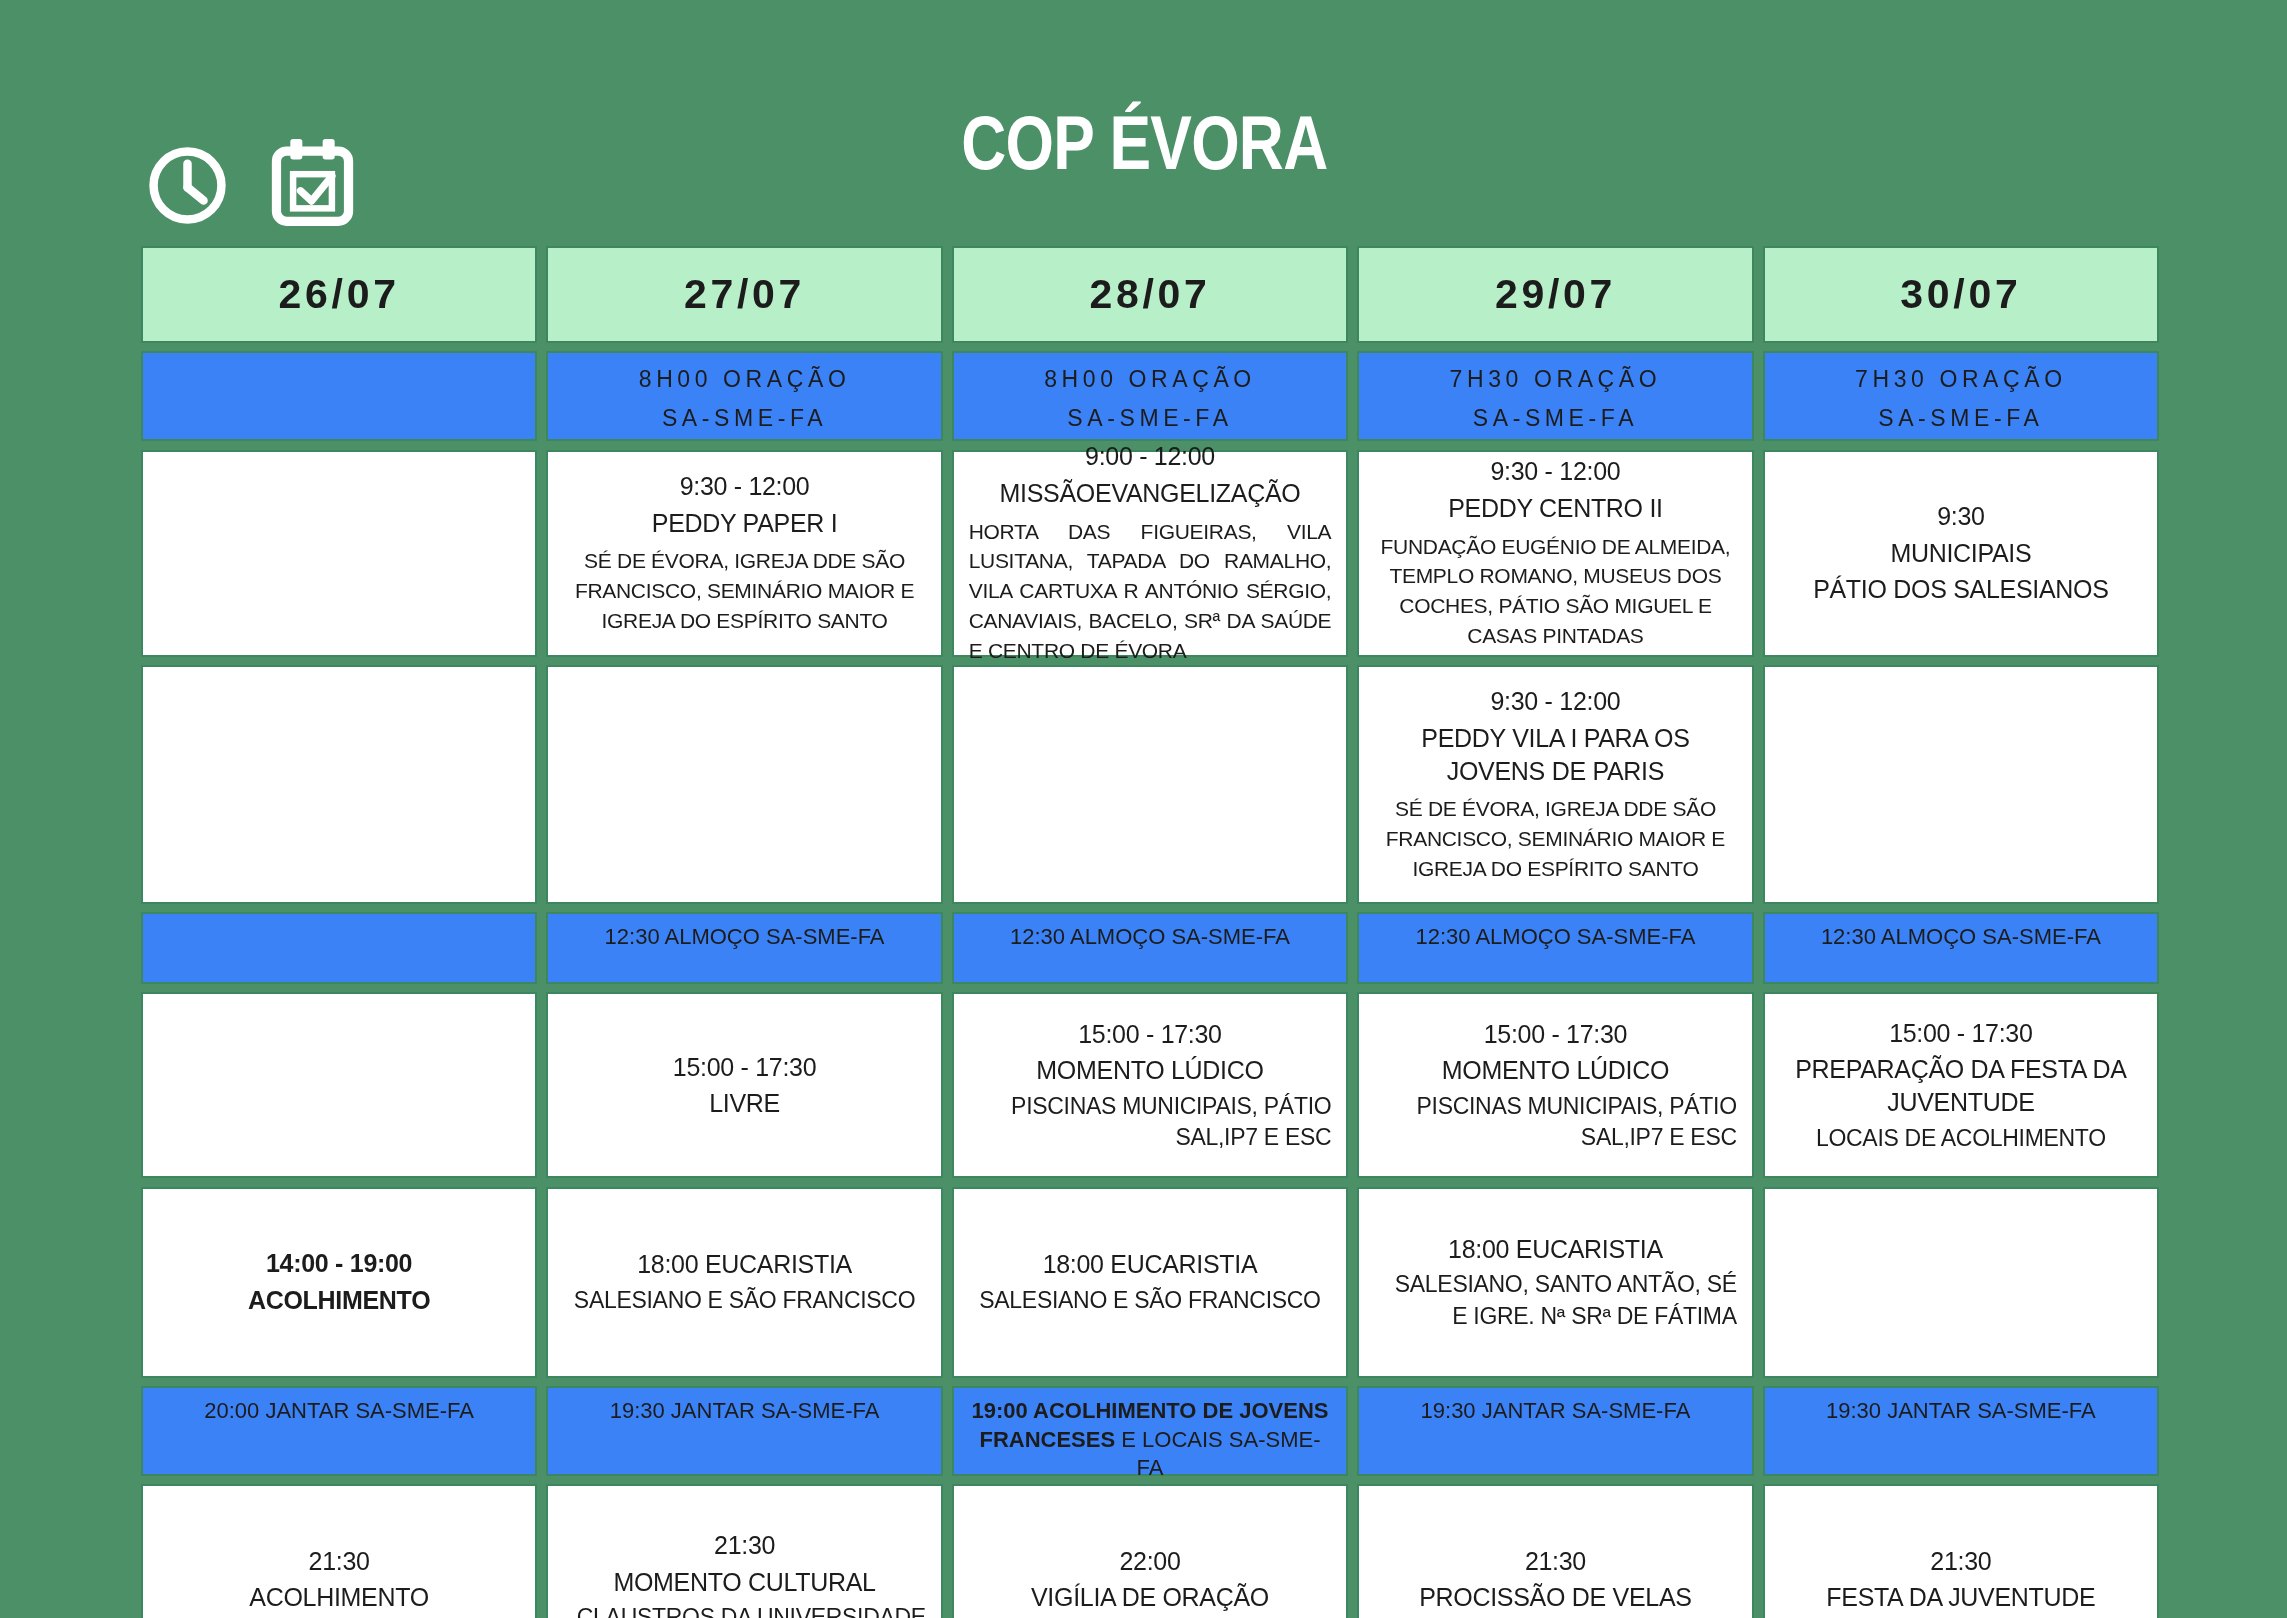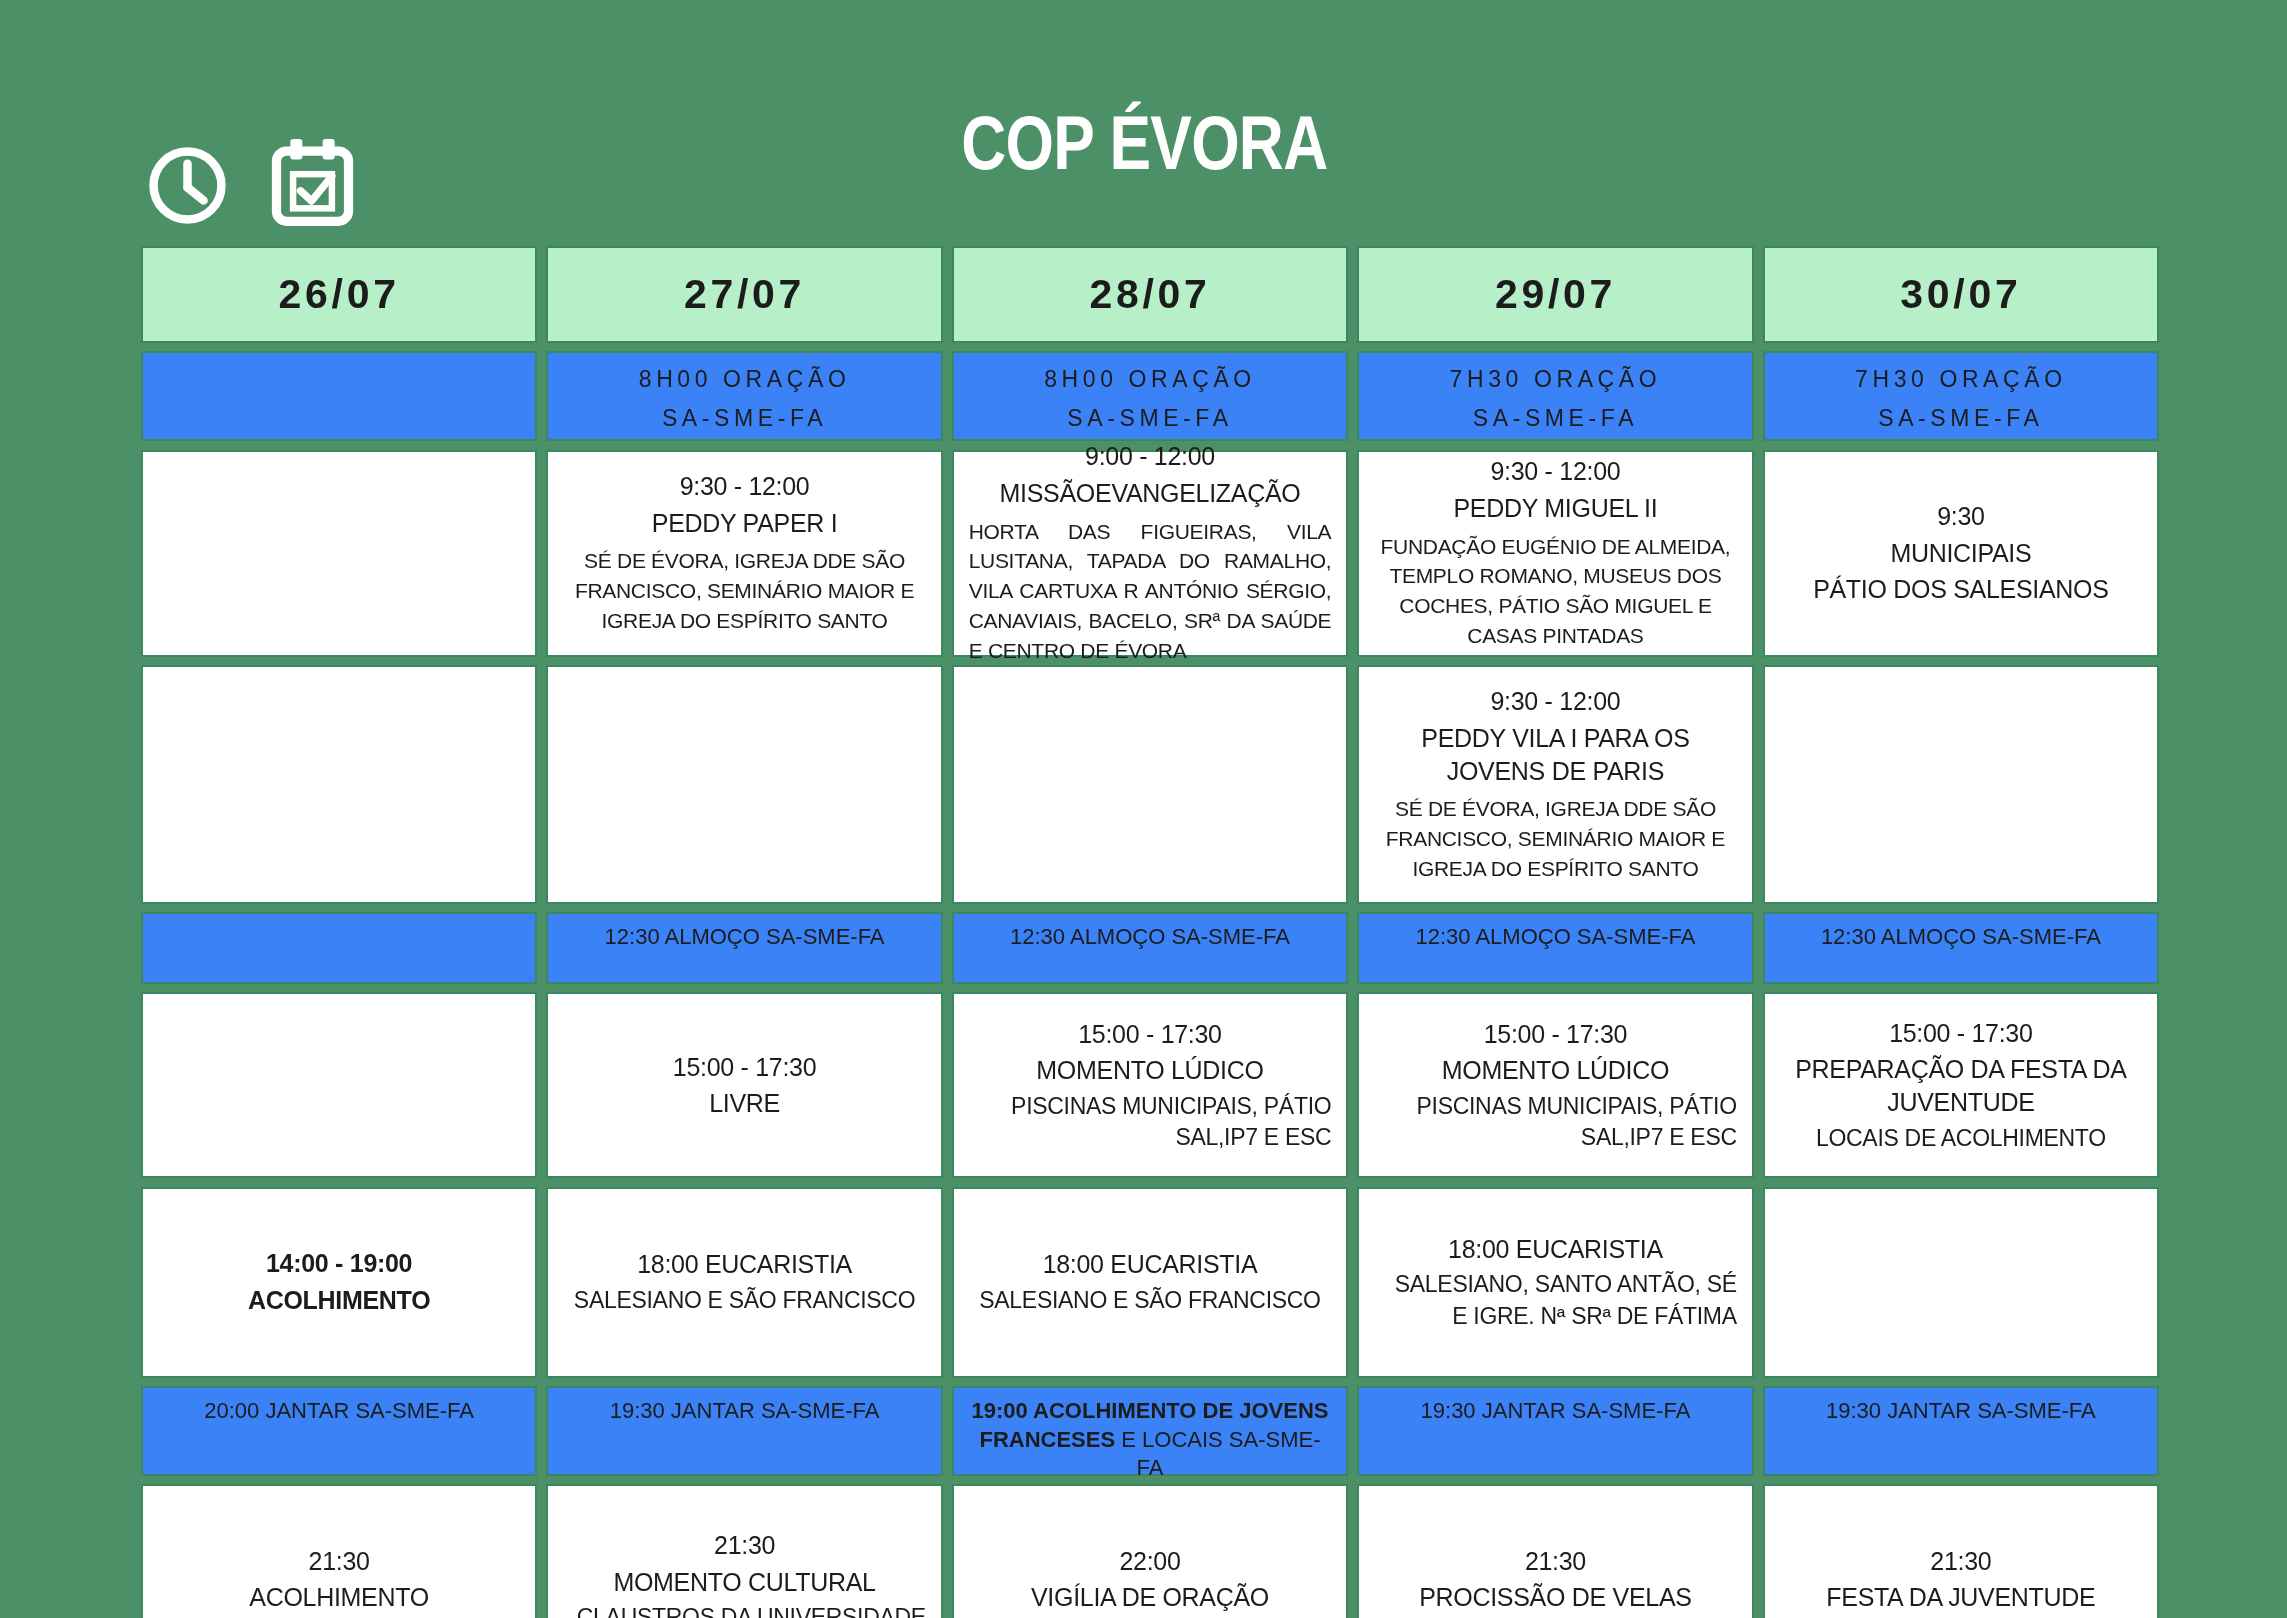--- a/index.html
+++ b/index.html
@@ -116,21 +116,21 @@
       <div class="ln">PEDDY PAPER I</div>
       <div class="det">SÉ DE ÉVORA, IGREJA DDE SÃO FRANCISCO, SEMINÁRIO MAIOR E IGREJA DO ESPÍRITO SANTO</div>
     </div>
     <div class="cell w">
       <div class="ln">9:00 - 12:00</div>
       <div class="ln">MISSÃOEVANGELIZAÇÃO</div>
       <div class="det just">HORTA DAS FIGUEIRAS, VILA LUSITANA, TAPADA DO RAMALHO, VILA CARTUXA R ANTÓNIO SÉRGIO, CANAVIAIS, BACELO, SRª DA SAÚDE E CENTRO DE ÉVORA</div>
     </div>
     <div class="cell w">
       <div class="ln">9:30 - 12:00</div>
-      <div class="ln">PEDDY MIGUEL II</div>
+      <div class="ln">PEDDY CENTRO II</div>
       <div class="det">FUNDAÇÃO EUGÉNIO DE ALMEIDA, TEMPLO ROMANO, MUSEUS DOS COCHES, PÁTIO SÃO MIGUEL E CASAS PINTADAS</div>
     </div>
     <div class="cell w">
       <div class="ln">9:30</div>
       <div class="ln">MUNICIPAIS</div>
       <div class="ln">PÁTIO DOS SALESIANOS</div>
     </div>
 
     <div class="cell w"></div>
     <div class="cell w"></div>

